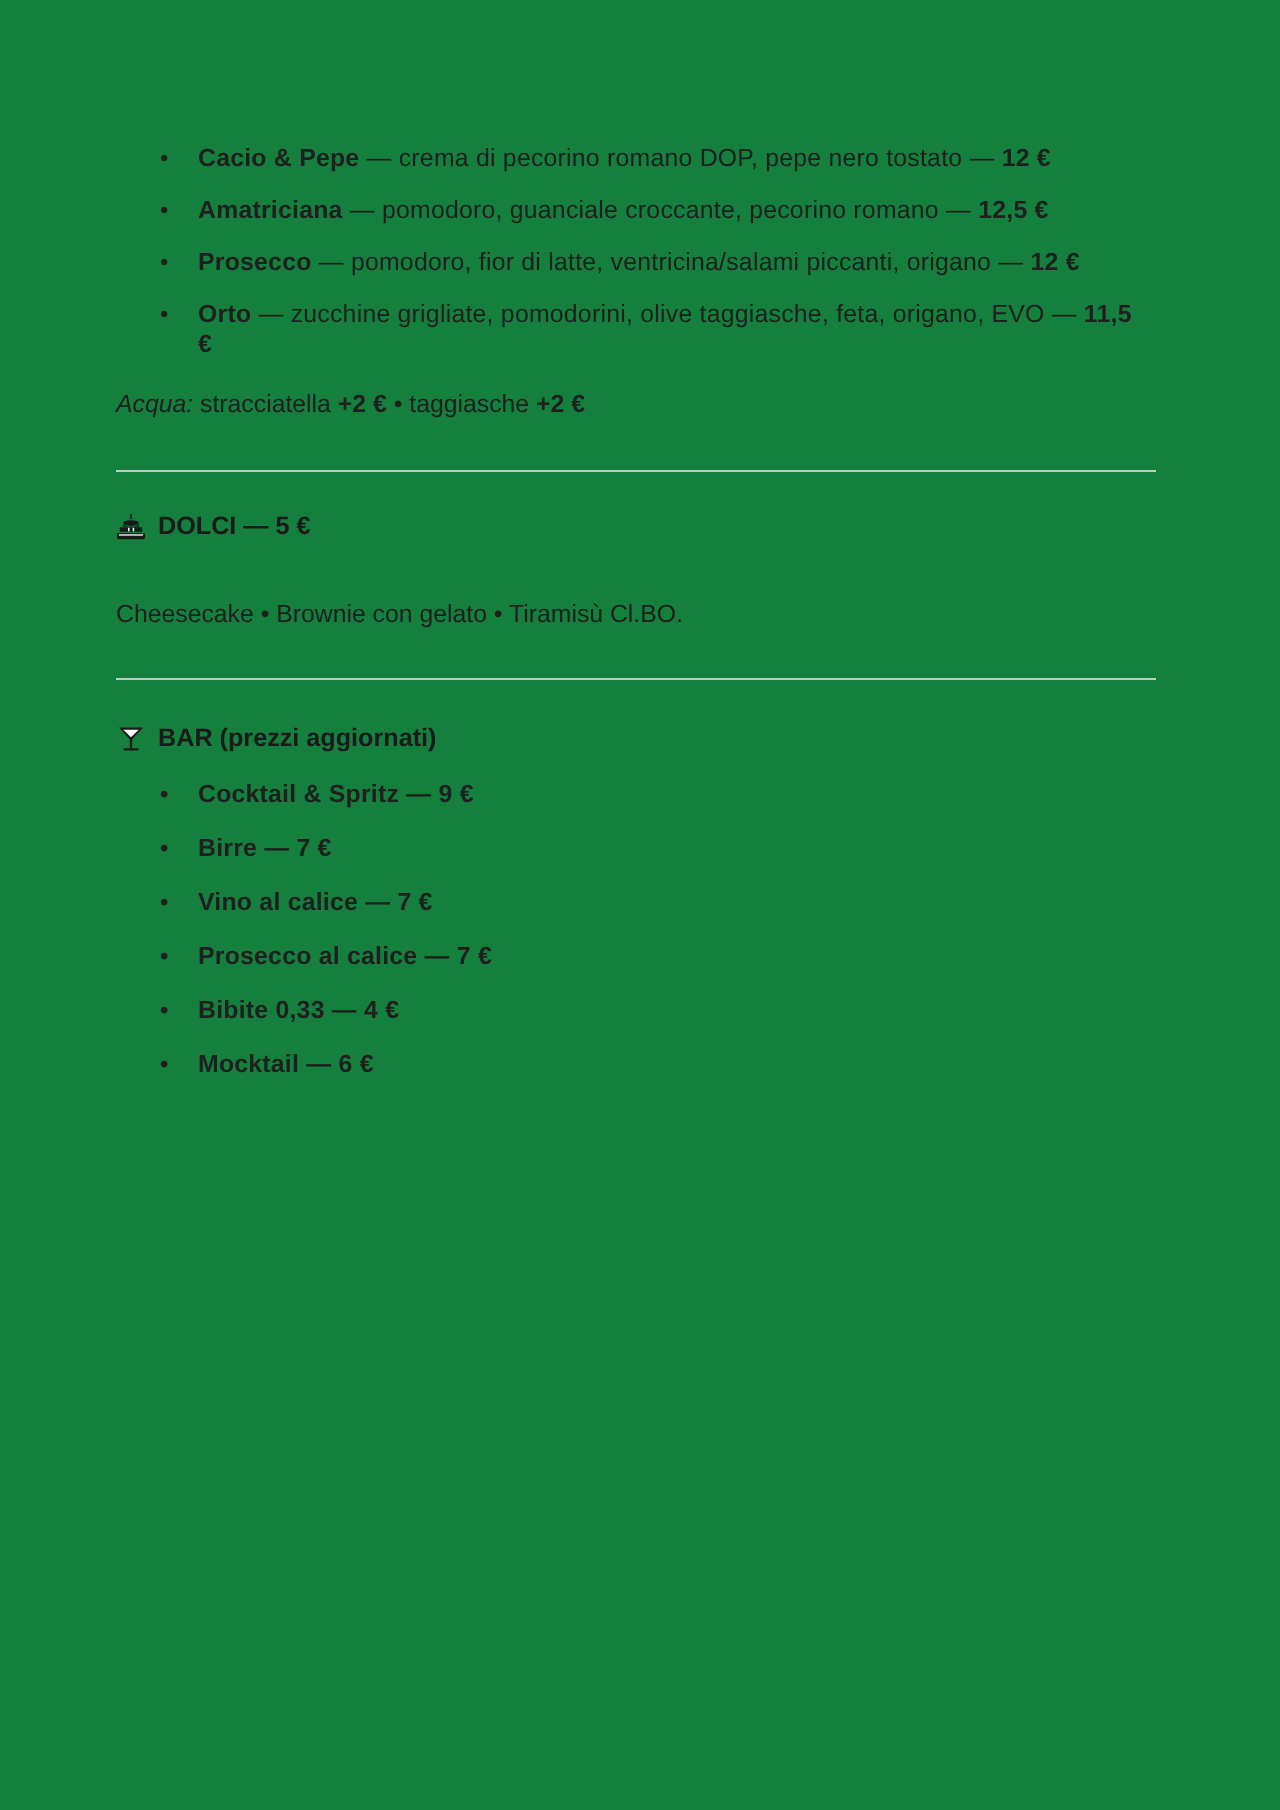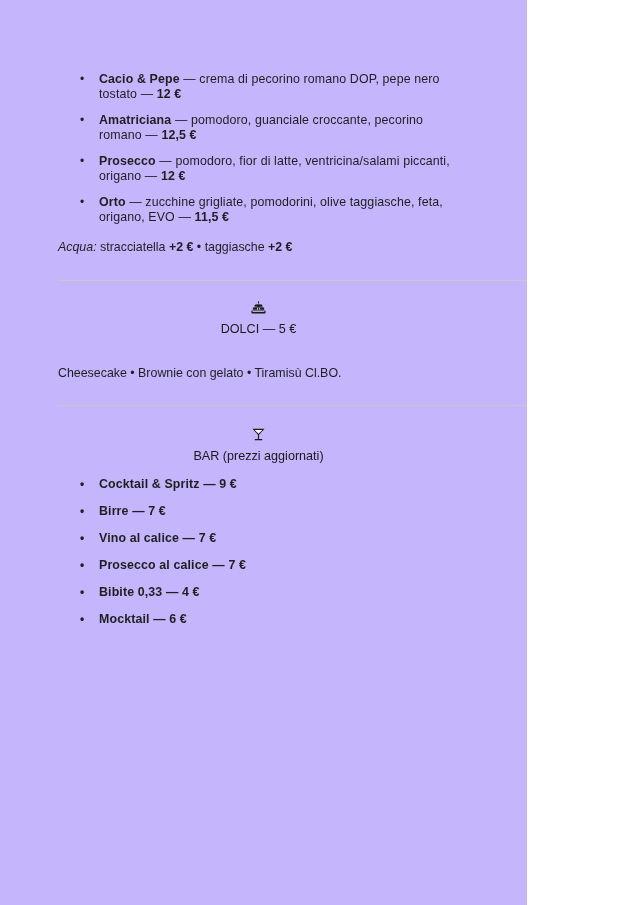--- a/index.html
+++ b/index.html
@@ -9,25 +9,25 @@
   }
   body {
     width: 640px;
     height: 905px;
     font-family: "Liberation Sans", sans-serif;
     color: #1a1a1a;
     -webkit-font-smoothing: antialiased;
   }
   .page {
     position: relative;
-    width: 527px;
+    width: 640px;
     height: 905px;
     box-sizing: border-box;
     padding: 72px 68px 0 58px;
-    background: #c4b5fd;
+    background: #15803d;
     overflow: hidden;
   }
 
   
   ul.menu-list {
     list-style: none;
     margin: 0;
     padding: 0;
   }
   ul.menu-list > li {
@@ -103,24 +103,23 @@
   }
   .divider-1 { margin-top: 25px; }
   .divider-2 { margin-top: 24px; }
 
   
   .section-head {
     display: flex;
     align-items: center;
     gap: 6px;
     font-size: 12.6px;
-    font-weight: normal;
+    font-weight: bold;
     line-height: 16px;
     color: #1a1a1a;
-    flex-direction: column;
   }
   .head-1 { margin-top: 19px; }
   .head-2 { margin-top: 21px; }
 
   .sec-icon {
     display: inline-block;
     width: 15px;
     height: 15px;
     flex: 0 0 15px;
     position: relative;

